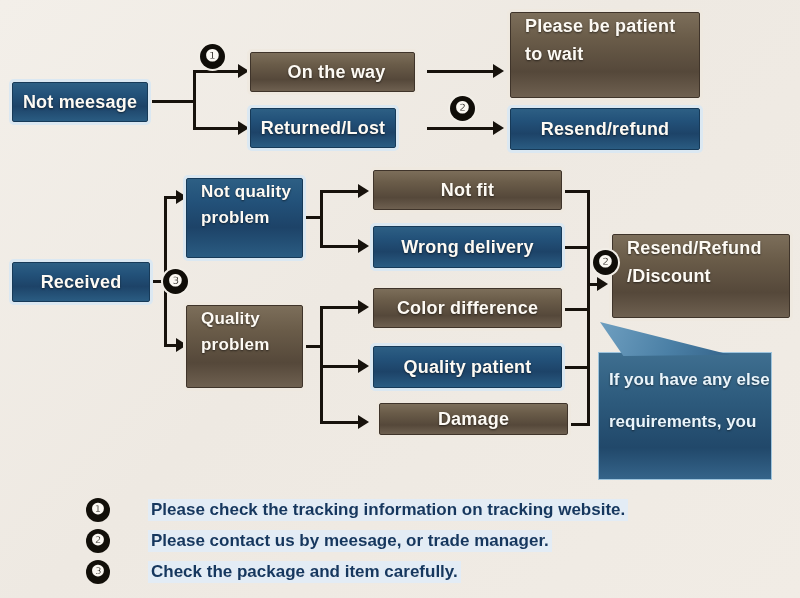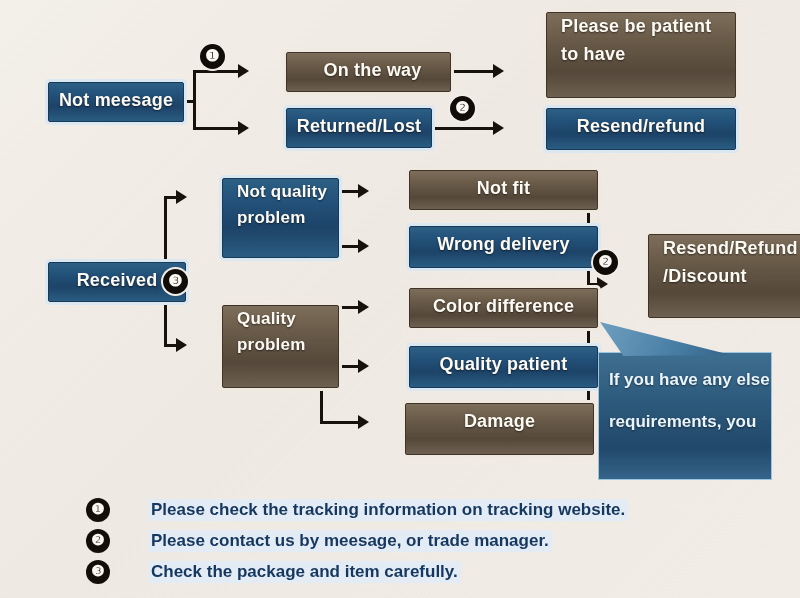--- a/index.html
+++ b/index.html
@@ -10,29 +10,29 @@
     overflow:hidden;
   }
   #canvas{position:relative;width:800px;height:598px;overflow:hidden;
     background:linear-gradient(135deg,#f3efe9 0%,#eee9e2 45%,#f1ece5 100%);}
 
   
   .node{
     position:absolute;
     box-sizing:border-box;
     display:flex;
+    align-items:center;
     justify-content:center;
     text-align:center;
     color:#fdfaf4;
     font-weight:bold;
     letter-spacing:.2px;
     text-shadow:0 1px 2px rgba(0,0,0,.55);
     border-radius:2px;
     z-index:5;
-    margin-left:36px;
   }
   .node.blue{
     background:linear-gradient(180deg,#2d5f84 0%,#23527a 28%,#1d4368 62%,#2a5c82 100%);
     border:1px solid #173a58;
     box-shadow:0 0 0 3px #dbe8f2, 0 1px 2px rgba(0,0,0,.35);
   }
   .node.brown{
     background:linear-gradient(180deg,#7c6e5a 0%,#6a5c49 30%,#55483a 70%,#6e6050 100%);
     border:1px solid #3f342a;
     box-shadow:0 0 0 3px #efe9e0, 0 1px 2px rgba(0,0,0,.35);
@@ -134,21 +134,21 @@
 
   <div class="ln h" style="left:427px;top:127px;width:68px;"></div>
   <div class="arw" style="left:493px;top:121px;"></div>
 
   <div class="badge" style="left:450px;top:96px;">
     <span>❷</span>
   </div>
 
   <div class="node brown two-line left-text" style="left:510px;top:12px;width:190px;height:86px;font-size:18px;">
     <span class="lbl">Please be patient</span>
-    <span class="lbl">to have</span>
+    <span class="lbl">to wait</span>
   </div>
 
   <div class="node blue" style="left:510px;top:108px;width:190px;height:42px;font-size:18px;">
     <span class="lbl">Resend/refund</span>
   </div>
 
   <div class="node blue" style="left:12px;top:262px;width:138px;height:40px;font-size:18px;">
     <span class="lbl">Received</span>
   </div>
 
@@ -194,21 +194,21 @@
   </div>
   <div class="node blue" style="left:373px;top:226px;width:189px;height:42px;font-size:18px;">
     <span class="lbl">Wrong delivery</span>
   </div>
   <div class="node brown" style="left:373px;top:288px;width:189px;height:40px;font-size:18px;">
     <span class="lbl">Color difference</span>
   </div>
   <div class="node blue" style="left:373px;top:346px;width:189px;height:42px;font-size:18px;">
     <span class="lbl">Quality patient</span>
   </div>
-  <div class="node brown" style="left:369px;top:403px;width:189px;height:52px;font-size:18px;">
+  <div class="node brown" style="left:379px;top:403px;width:189px;height:32px;font-size:18px;">
     <span class="lbl">Damage</span>
   </div>
 
   <div class="ln h" style="left:565px;top:190px;width:25px;"></div>
   <div class="ln h" style="left:565px;top:246px;width:25px;"></div>
   <div class="ln h" style="left:565px;top:308px;width:25px;"></div>
   <div class="ln h" style="left:565px;top:366px;width:25px;"></div>
   <div class="ln h" style="left:565px;top:423px;width:25px;"></div>
   <div class="ln v" style="left:587px;top:190px;height:236px;"></div>
   <div class="ln h" style="left:587px;top:283px;width:14px;"></div>

